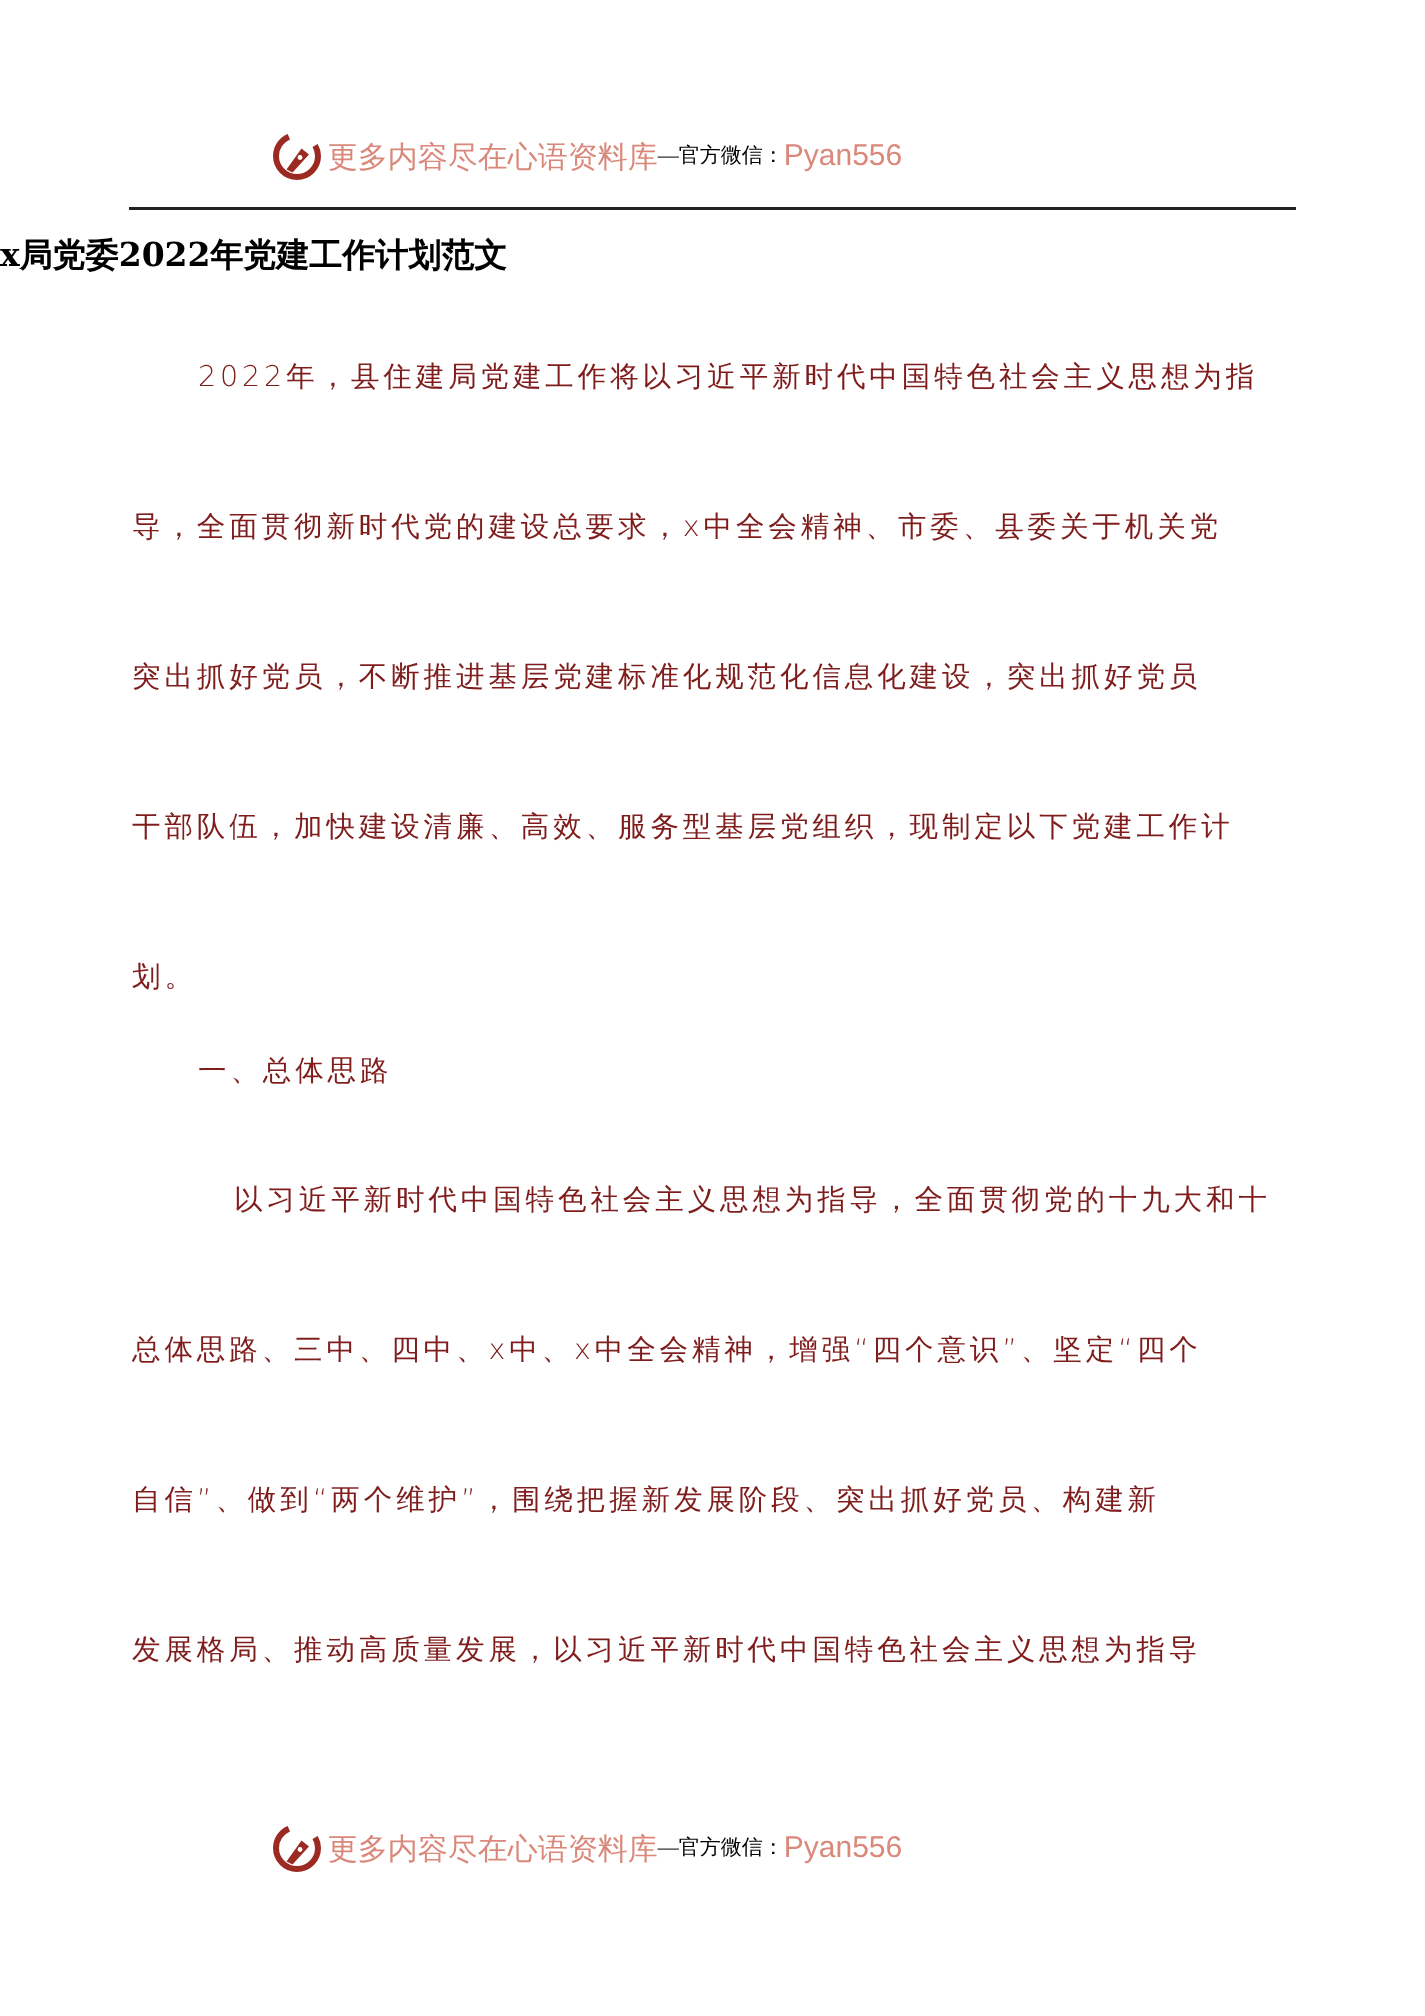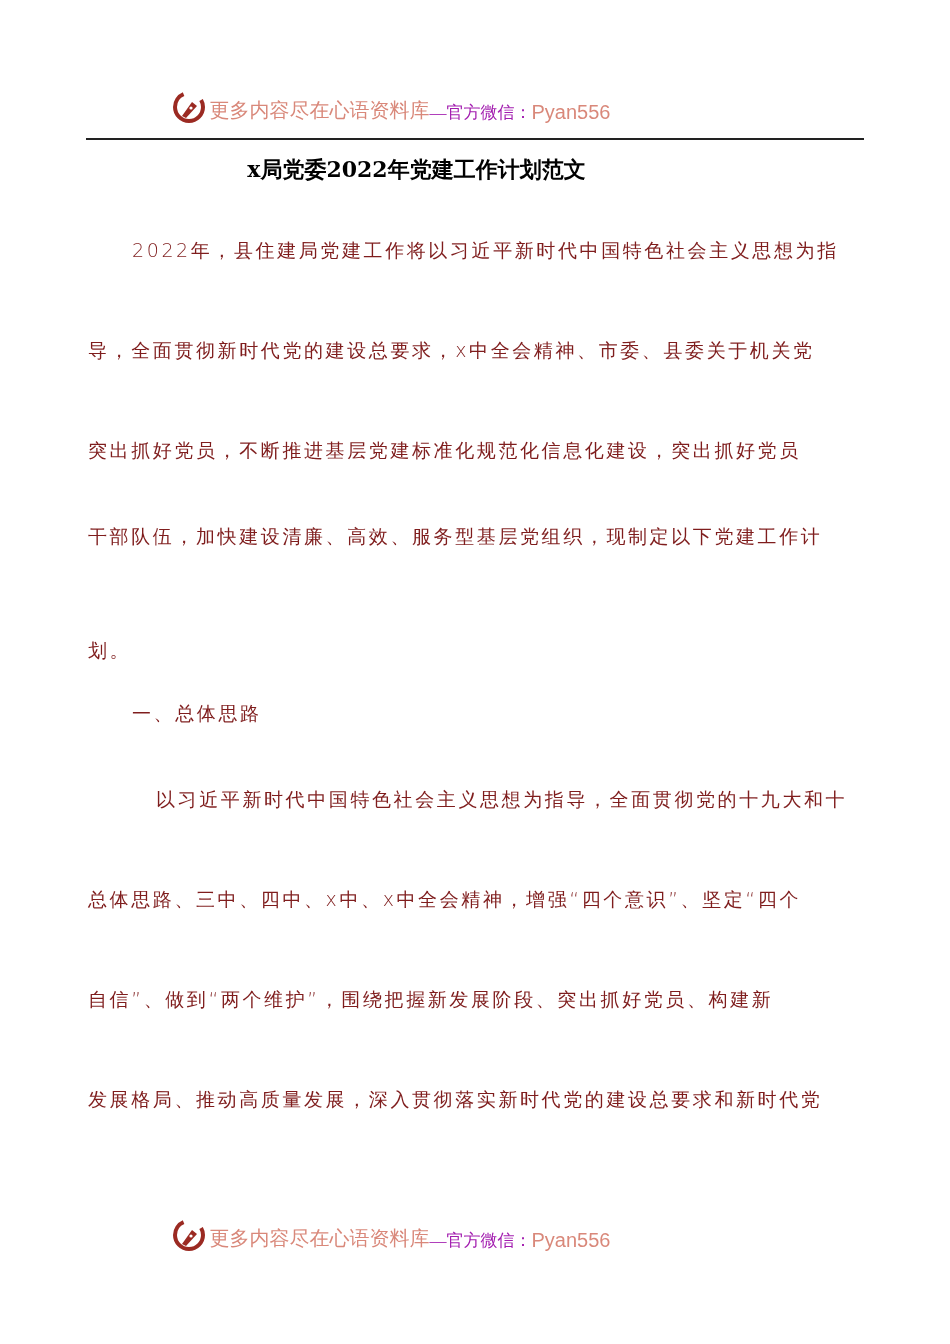--- a/index.html
+++ b/index.html
@@ -1,25 +1,25 @@
 <!DOCTYPE html>
 <html><head>
 <meta charset="utf-8">
 <style>
   html, body { margin: 0; padding: 0; background: #ffffff; }
   body { width: 950px; height: 1344px; position: relative; overflow: hidden; font-family: "DejaVu Serif", serif; color: #1a1a1a; }
-  .watermark { position: absolute; left: 0; width: 782px; height: 40px; display: flex; align-items: flex-end; justify-content: center; }
+  .watermark { position: absolute; left: 0; width: 782px; height: 40px; display: flex; align-items: center; justify-content: center; }
   .wm-header { top: 84px; }
   .wm-footer { top: 1212px; }
   .wm-logo { width: 34px; height: 34px; margin-right: 4px; }
   .wm-red { color: #d9887a; font-family: "DejaVu Serif", serif; font-size: 20px; letter-spacing: 0px; }
-  .wm-gray { color: #a21caf; font-family: Liberation Serif, serif; font-size: 17px; }
+  .wm-gray { color: #000000; font-family: Liberation Serif, serif; font-size: 14px; }
   .wm-id { color: #d9887a; font-family: "Liberation Sans", sans-serif; font-size: 20px; }
   .header-rule { position: absolute; left: 86px; top: 138px; width: 778px; height: 2px; background: #222; }
-  .title { position: absolute; top: 155px; left: 0; width: 833px; text-align: center; font-size: 22px; font-weight: bold; font-family: "DejaVu Serif", serif; color: #000; }
+  .title { position: absolute; top: 155px; left: 0; width: 833px; font-size: 22px; font-weight: bold; font-family: "DejaVu Serif", serif; color: #000; }
   .line { position: absolute; left: 88px; width: 770px; font-size: 19px; white-space: nowrap; letter-spacing: 2.6px; font-family: "DejaVu Sans", sans-serif; color: #7f1d1d; font-weight: 300; }
   .indent { left: 132px; }
 </style>
 </head>
 <body>
 
 <div class="watermark wm-header">
   <svg class="wm-logo" viewBox="0 0 34 34">
     <circle cx="17" cy="17" r="14" fill="none" stroke="#9b2a22" stroke-width="4" stroke-dasharray="60 20"></circle>
     <path d="M10 26 L20 12 L25 16 L14 28 Z" fill="#9b2a22"></path>
@@ -30,27 +30,27 @@
   <span class="wm-id">Pyan556</span>
 </div>
 
 <div class="header-rule"></div>
 
 <div class="title">x局党委2022年党建工作计划范文</div>
 
 <div class="line indent" style="top:238px;">2022年，县住建局党建工作将以习近平新时代中国特色社会主义思想为指</div>
 <div class="line" style="top:338px;">导，全面贯彻新时代党的建设总要求，x中全会精神、市委、县委关于机关党</div>
 <div class="line" style="top:438px;">突出抓好党员，不断推进基层党建标准化规范化信息化建设，突出抓好党员</div>
-<div class="line" style="top:524px;">干部队伍，加快建设清廉、高效、服务型基层党组织，现制定以下党建工作计</div>
+<div class="line" style="top:538px;">干部队伍，加快建设清廉、高效、服务型基层党组织，现制定以下党建工作计</div>
 <div class="line" style="top:638px;">划。</div>
 <div class="line indent" style="top:701px;">一、总体思路</div>
 <div class="line indent" style="top:787px;margin-left:24px;">以习近平新时代中国特色社会主义思想为指导，全面贯彻党的十九大和十</div>
 <div class="line" style="top:887px;">总体思路、三中、四中、x中、x中全会精神，增强“四个意识”、坚定“四个</div>
 <div class="line" style="top:987px;">自信”、做到“两个维护”，围绕把握新发展阶段、突出抓好党员、构建新</div>
-<div class="line" style="top:1087px;">发展格局、推动高质量发展，深入贯彻落实新时代党的建设总要求和新时代党</div>
+<div class="line" style="top:1087px;">发展格局、推动高质量发展，以习近平新时代中国特色社会主义思想为指导</div>
 
 <div class="watermark wm-footer">
   <svg class="wm-logo" viewBox="0 0 34 34">
     <circle cx="17" cy="17" r="14" fill="none" stroke="#9b2a22" stroke-width="4" stroke-dasharray="60 20"></circle>
     <path d="M10 26 L20 12 L25 16 L14 28 Z" fill="#9b2a22"></path>
     <circle cx="19" cy="18" r="1.6" fill="#fff"></circle>
   </svg>
   <span class="wm-red">更多内容尽在心语资料库</span>
   <span class="wm-gray">—官方微信：</span>
   <span class="wm-id">Pyan556</span>

